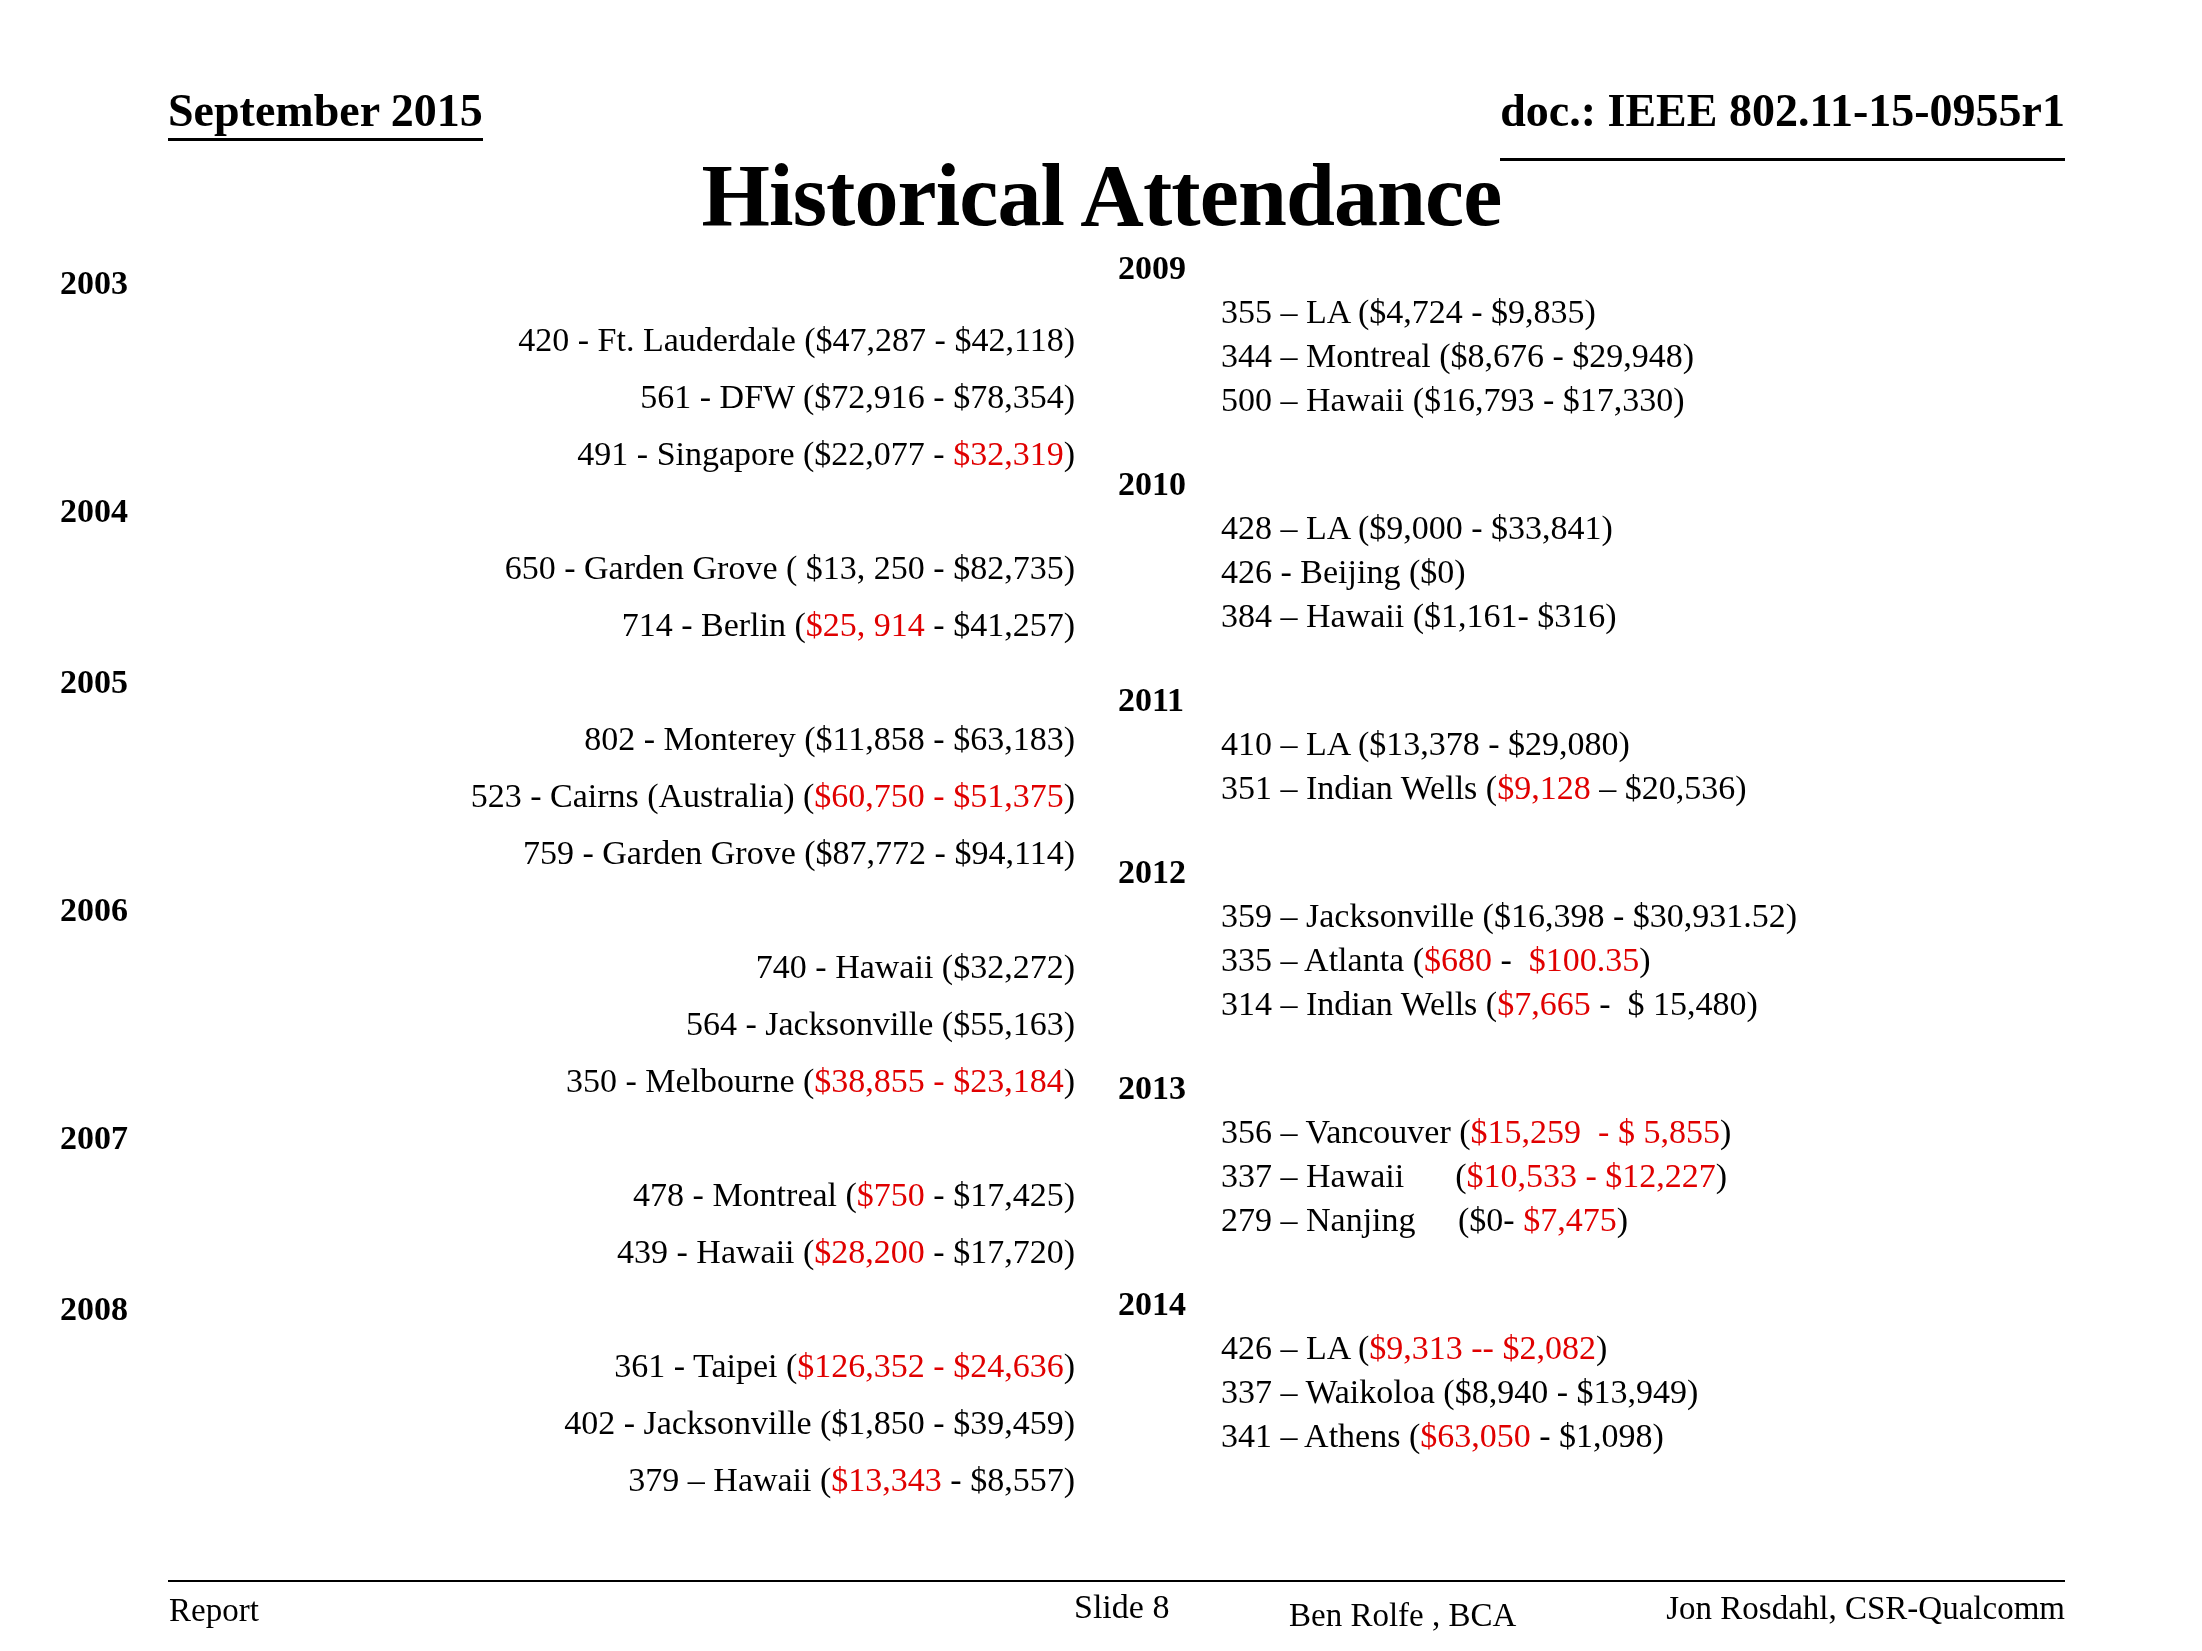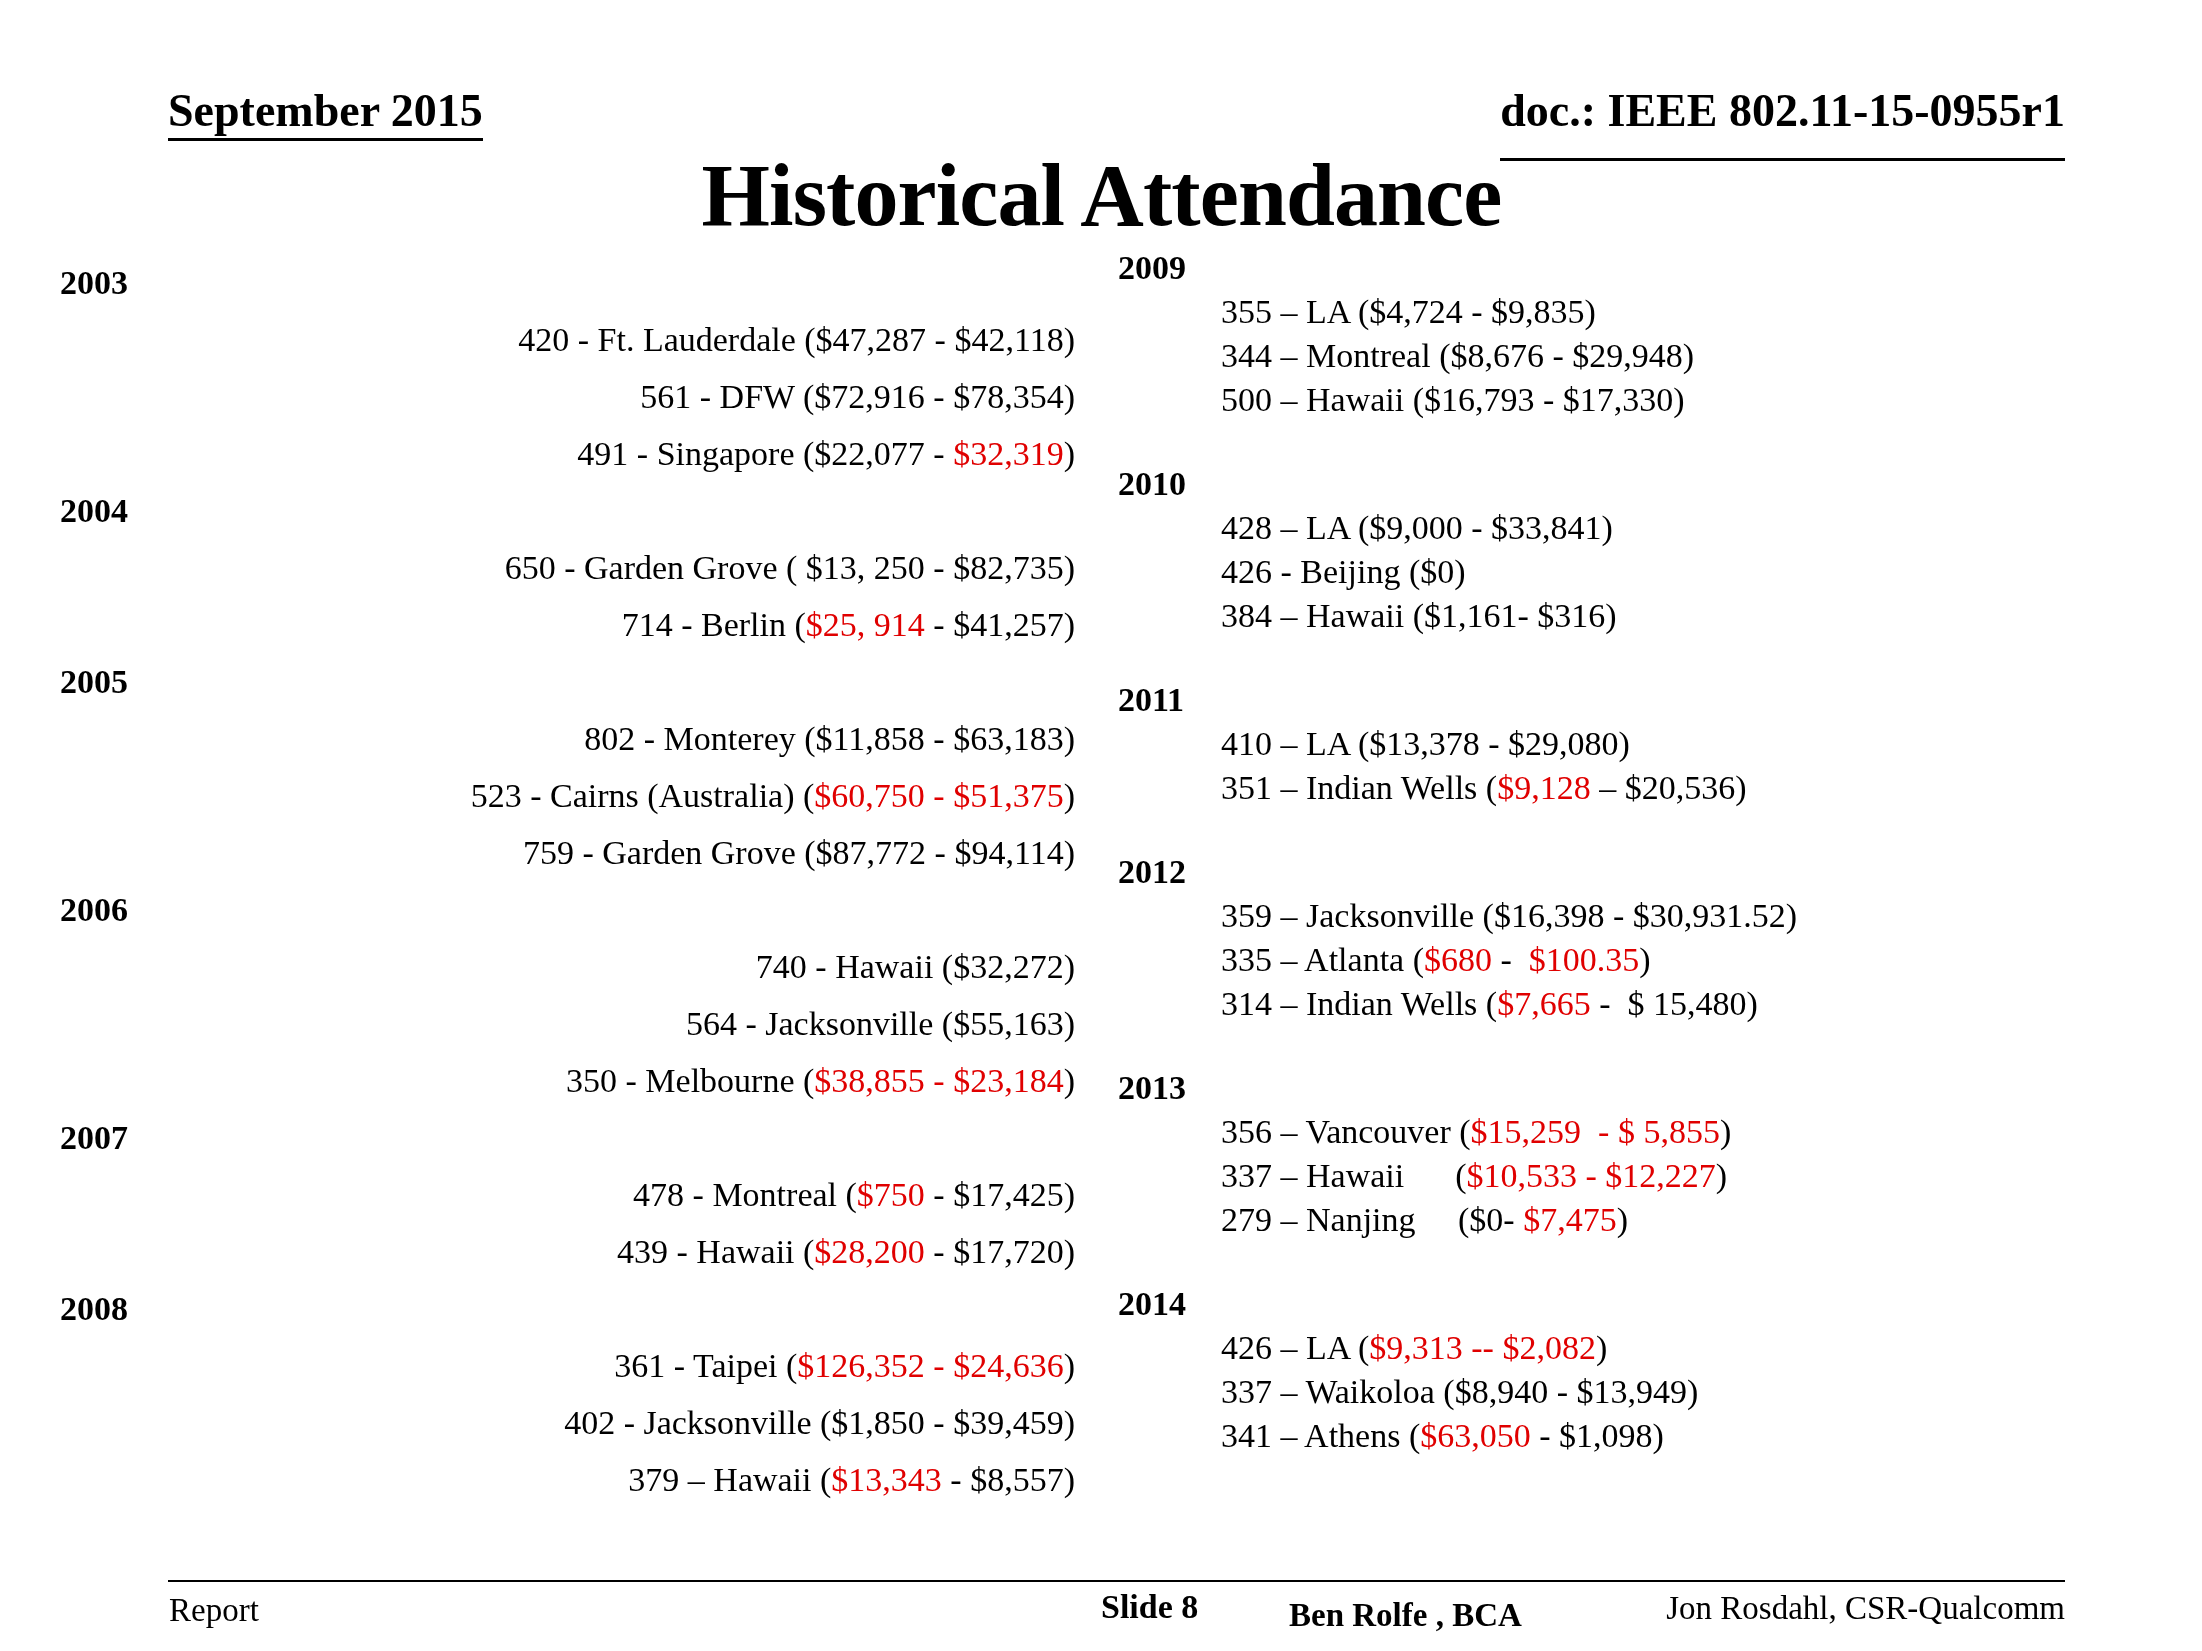--- a/index.html
+++ b/index.html
@@ -83,31 +83,30 @@
     border-top: 2.6px solid #000;
   }
   .f-report {
     position: absolute;
     left: 169px;
     top: 1592px;
     font-size: 33px;
   }
   .f-slide {
     position: absolute;
-    left: 1101px;
+    left: 1074px;
     top: 1588px;
     font-size: 34px;
-    font-weight: bold;
+    font-weight: normal;
   }
   .f-author {
     position: absolute;
     left: 1289px;
     top: 1597px;
     font-size: 33px;
-    font-weight: bold;
   }
   .f-editor {
     position: absolute;
     right: 138px;
     top: 1590px;
     font-size: 33px;
   }
 </style>
 </head>
 <body>

